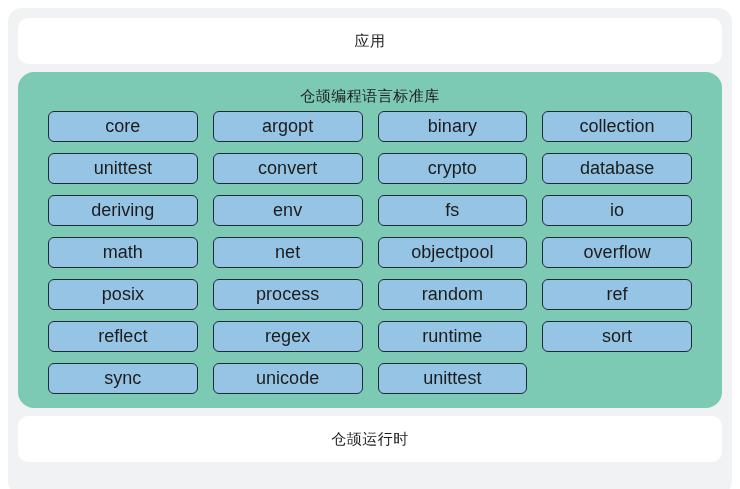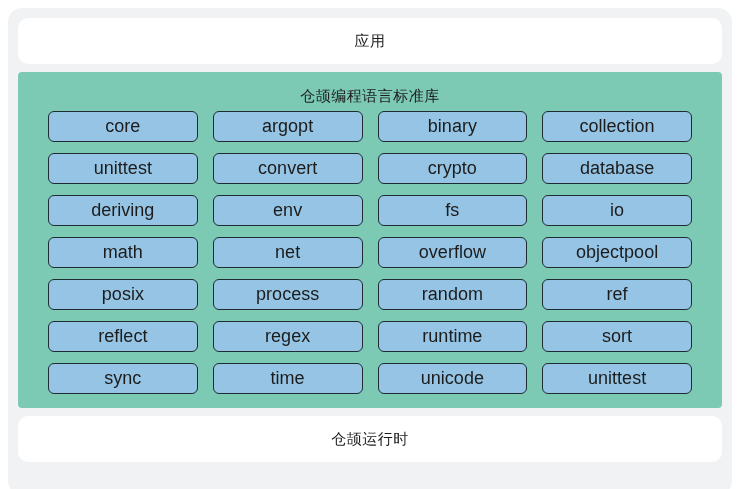--- a/index.html
+++ b/index.html
@@ -31,21 +31,21 @@
     align-items: center;
     justify-content: center;
     font-size: 15px;
     letter-spacing: 0.5px;
   }
   .app-bar { margin-bottom: 8px; }
   .runtime-bar { margin-top: 8px; }
   .stdlib {
     box-sizing: border-box;
     background: var(--stdlib-bg, #7cc9b4);
-    border-radius: 4px;
+    border-radius: 16px;
     padding: 8px 30px 24px 30px;
     height: 336px;
   }
   .stdlib-title {
     height: 31px;
     line-height: 31px;
     text-align: center;
     font-size: 15px;
     letter-spacing: 0.5px;
   }
@@ -86,32 +86,31 @@
         <div class="module">unittest</div>
         <div class="module">convert</div>
         <div class="module">crypto</div>
         <div class="module">database</div>
         <div class="module">deriving</div>
         <div class="module">env</div>
         <div class="module">fs</div>
         <div class="module">io</div>
         <div class="module">math</div>
         <div class="module">net</div>
+        <div class="module">objectpool</div>
         <div class="module">overflow</div>
-        <div class="module">objectpool</div>
         <div class="module">posix</div>
         <div class="module">process</div>
         <div class="module">random</div>
         <div class="module">ref</div>
         <div class="module">reflect</div>
         <div class="module">regex</div>
         <div class="module">runtime</div>
         <div class="module">sort</div>
         <div class="module">sync</div>
-        <div class="module">time</div>
         <div class="module">unicode</div>
         <div class="module">unittest</div>
       </div>
   </div>
 
   <div class="layer-bar runtime-bar">
     <span>仓颉运行时</span>
   </div>
 </div>
 

